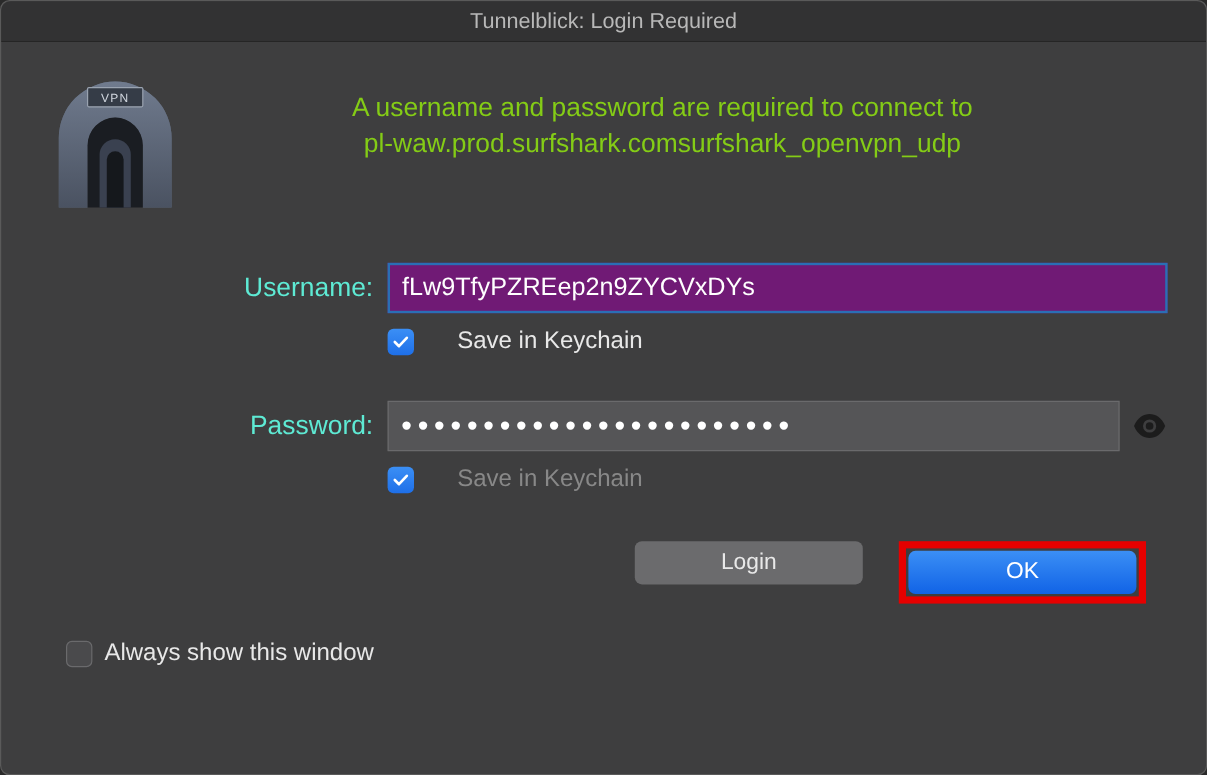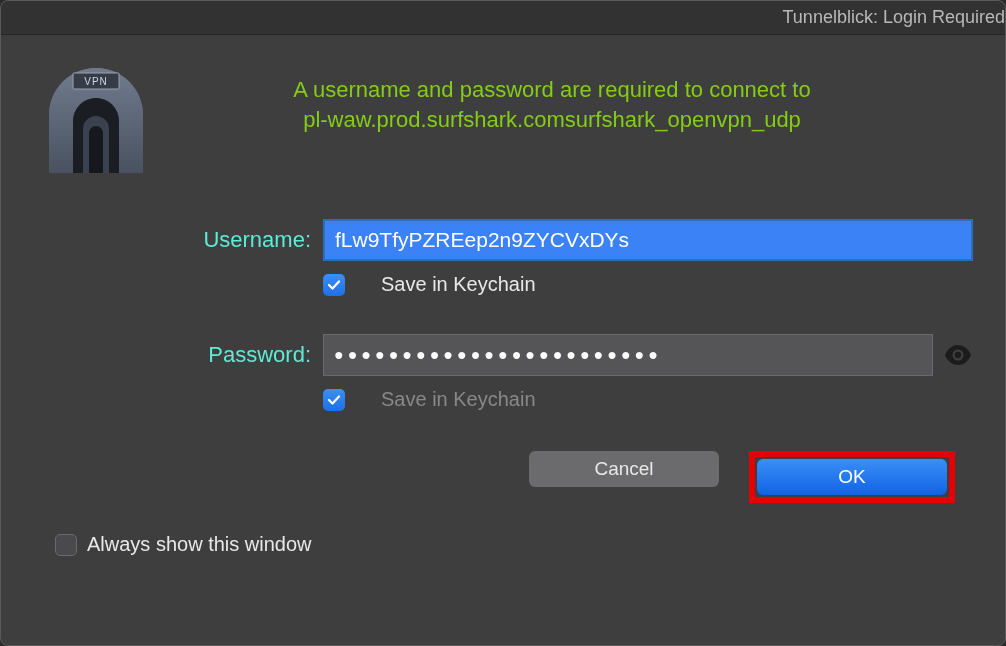--- a/index.html
+++ b/index.html
@@ -21,21 +21,21 @@
       border: 1px solid #5a5a5a;
       border-radius: 8px;
       position: relative;
     }
     .titlebar {
       height: 34px;
       background: #323233;
       border-bottom: 1px solid #252525;
       display: flex;
       align-items: center;
-      justify-content: flex-end;
+      justify-content: center;
       border-radius: 8px 8px 0 0;
     }
     .titlebar-text {
       color: #b8b8b8;
       font-size: 18px;
       font-weight: 400;
     }
     .content {
       padding: 28px 32px 20px 32px;
     }
@@ -86,21 +86,21 @@
       background: #555557;
       border: 1px solid #6a6a6c;
       color: #fff;
       font-size: 21px;
       padding: 0 10px;
       outline: none;
       max-width: 650px;
     }
     .text-input.focused {
       border: 2px solid #2a6fb5;
-      background: #3b82f6;
+      background: #701a75;
     }
     .eye-icon {
       width: 30px;
       height: 30px;
       flex-shrink: 0;
     }
     .checkbox-row {
       display: flex;
       align-items: center;
       margin-left: 290px;
@@ -263,21 +263,21 @@
     <div class="checkbox-row" style="margin-bottom:40px;">
       <div class="checkbox checked">
         <svg viewBox="0 0 16 16">
             <path d="M3 8 L6.5 11.5 L13 4.5" stroke="#fff" stroke-width="2.2" fill="none" stroke-linecap="round" stroke-linejoin="round"></path>
           </svg>
       </div>
       <span class="checkbox-label dim">Save in Keychain</span>
     </div>
 
     <div class="button-row">
-      <button class="btn btn-cancel">Cancel</button>
+      <button class="btn btn-cancel">Login</button>
       <div class="ok-highlight">
         <button class="btn btn-ok">OK</button>
       </div>
     </div>
 
     <div class="bottom-checkbox">
       <div class="checkbox unchecked"></div>
       <span class="bottom-checkbox-label">Always show this window</span>
     </div>
 

